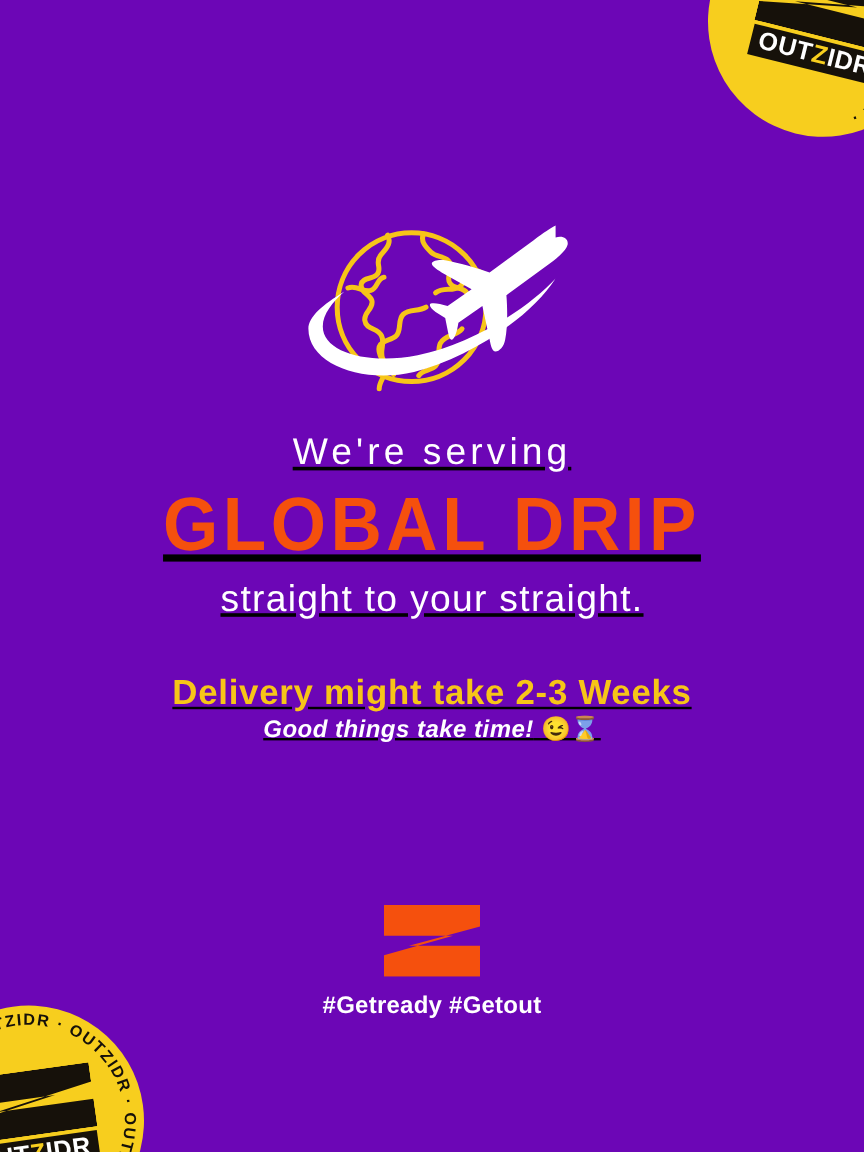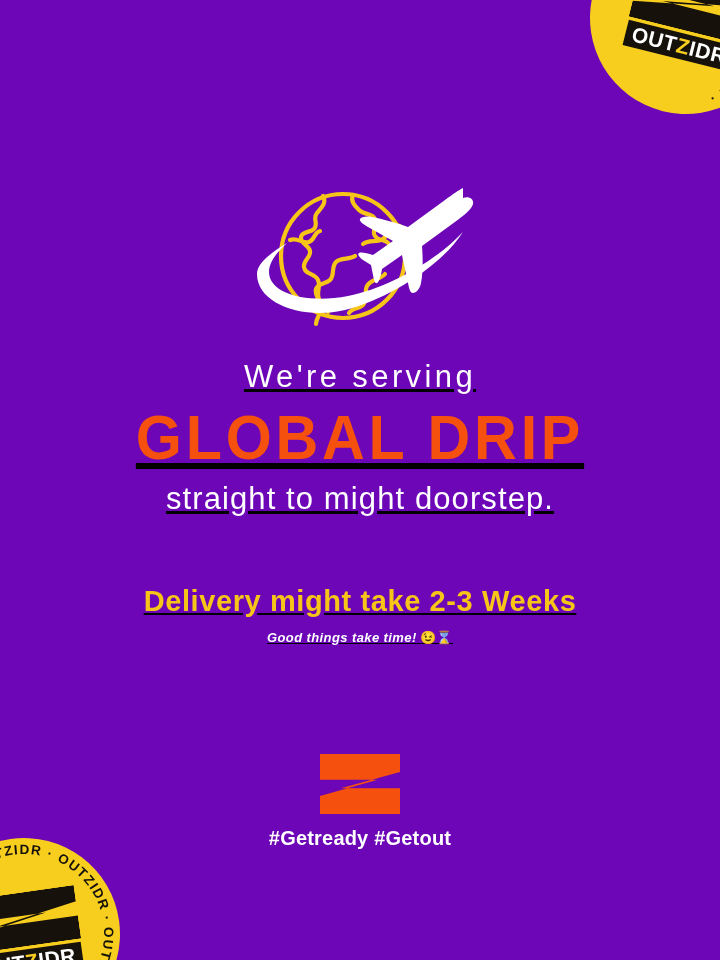--- a/index.html
+++ b/index.html
@@ -88,29 +88,28 @@
     font-weight:300;
     letter-spacing:1.1px;
     line-height:1.1;
     margin-top:9px;
   }
   #line-delivery {
     color:#F7C518;
     font-size:29px;
     font-weight:bold;
     letter-spacing:0.6px;
-    margin-top:69px;
+    margin-top:46px;
   }
   #line-note {
     color:#FFFFFF;
-    font-size:13px;
+    font-size:20px;
     font-weight:bold;
     font-style:italic;
     letter-spacing:0.4px;
-    margin-top:12px;
   }
   #line-note .emo { font-style:normal; letter-spacing:0; }
 
   
   #footer {
     position:absolute;
     left:0; right:0;
     bottom:110px;
     text-align:center;
   }
@@ -177,21 +176,21 @@
   </g>
   <path d="M22 96 c0 30 46 46 88 36 c44 -11 96 -44 118 -78 c-26 28 -74 56 -115 64 c-40 8 -79 -2 -79 -24 c0 -10 8 -20 18 -29 c-18 11 -30 21 -30 31 z" fill="#FFFFFF"></path>
   <g fill="#FFFFFF">
     <path d="M228 20 c6 -2 11 1 10 6 c-1 4 -6 9 -14 15 l-37 27 c1 12 1 27 -1 37 c-1 6 -5 10 -8 10 c-3 0 -4 -5 -5 -10 l-6 -28 l-20 14 c-1 7 -3 13 -5 14 c-2 1 -3 -3 -4 -8 l-2 -10 l-8 -5 c-4 -3 -6 -6 -4 -7 c2 -1 8 0 14 2 l20 -14 l-25 -14 c-5 -3 -9 -6 -8 -8 c1 -2 6 -3 12 -2 c10 2 25 6 36 10 l37 -27 c8 -6 14 -10 18 -12 z"></path>
   </g>
 </svg>
 
 <div id="copy">
   <div id="line-serving">We're serving</div>
   <div id="line-headline">GLOBAL DRIP</div>
-  <div id="line-doorstep">straight to might doorstep.</div>
+  <div id="line-doorstep">straight to your straight.</div>
   <div id="line-delivery">Delivery might take 2-3 Weeks</div>
   <div id="line-note">
     <span>Good things take time!</span>
     <span class="emo">😉⌛</span>
   </div>
 </div>
 
 <div id="footer">
   <div id="brand-z"></div>
   <div id="hashtags">#Getready #Getout</div>

